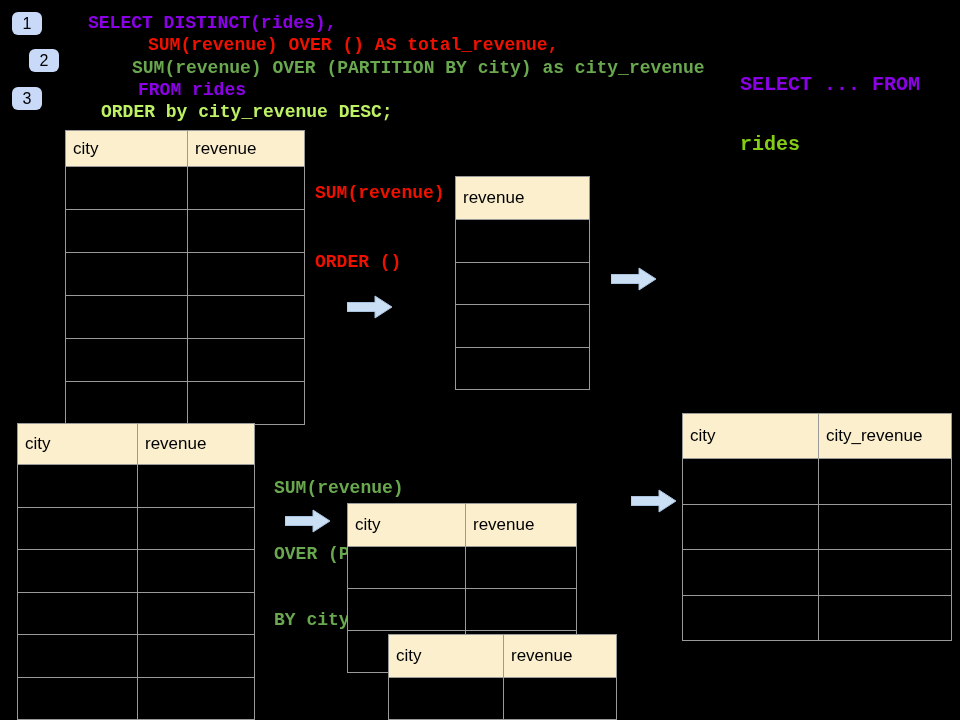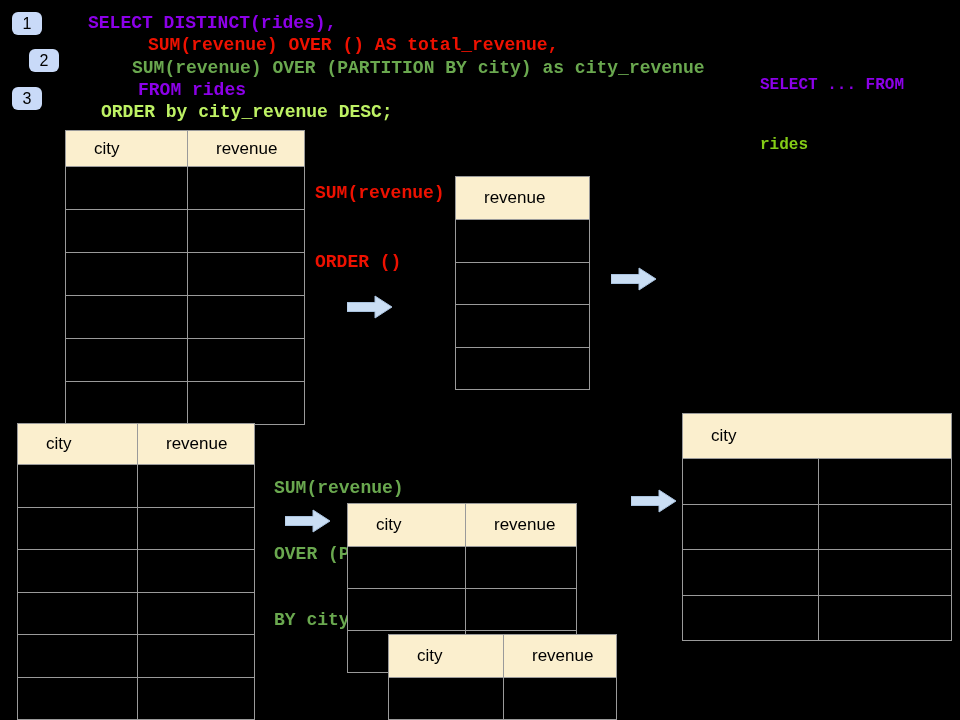--- a/index.html
+++ b/index.html
@@ -29,39 +29,39 @@
     font-weight:bold;
     white-space:pre;
   }
   .sql-line{font-size:18px;line-height:22px;}
   #sql-0{left:88px;top:12px}
   #sql-1{left:148px;top:34px}
   #sql-2{left:132px;top:57px}
   #sql-3{left:110px;top:79px}
   #sql-4{left:101px;top:101px}
 
-  #side-snippet{left:760px;top:35px;font-size:16px;line-height:20px;}
+  #side-snippet{left:740px;top:35px;font-size:20px;line-height:20px;}
   #ann-total{left:315px;top:136px;font-size:18px;line-height:23px;}
   #ann-partition{left:274px;top:433px;font-size:18px;line-height:22px;}
 
   
   .tbl{
     position:absolute;
     background:#000;
     border:1px solid #9a9a9a;
     box-sizing:border-box;
   }
   .thead{display:flex;background:#fbefce;}
   .tr{display:flex;border-top:1px solid #9a9a9a;background:#000;}
   .cell{box-sizing:border-box;background:transparent;}
   .cell + .cell{border-left:1px solid #9a9a9a;}
   .cell:last-child{flex:1;}
   .th{
     display:flex;align-items:center;
-    padding-left:28px;
+    padding-left:7px;
     color:#000;
     font:17px "Liberation Sans",sans-serif;
   }
   .td{background:#000;}
 
   #t-rides-top{left:65px;top:130px;width:240px;}
   #t-rides-top .thead{height:35px}
   #t-rides-top .tr{height:42px}
   #t-rides-top .cell:first-child{width:121px}
 
@@ -227,20 +227,21 @@
     </div>
     <div class="tr">
       <div class="cell td"></div>
       <div class="cell td"></div>
     </div>
     <div class="tr"></div>
   </div>
 <div class="tbl" id="t-city-revenue">
     <div class="thead" style="background: rgb(251, 239, 206);">
       <div class="cell th">city</div>
+      <div class="cell th">city_revenue</div>
     </div>
     <div class="tr">
       <div class="cell td"></div>
       <div class="cell td"></div>
     </div>
     <div class="tr">
       <div class="cell td"></div>
       <div class="cell td"></div>
     </div>
     <div class="tr">

